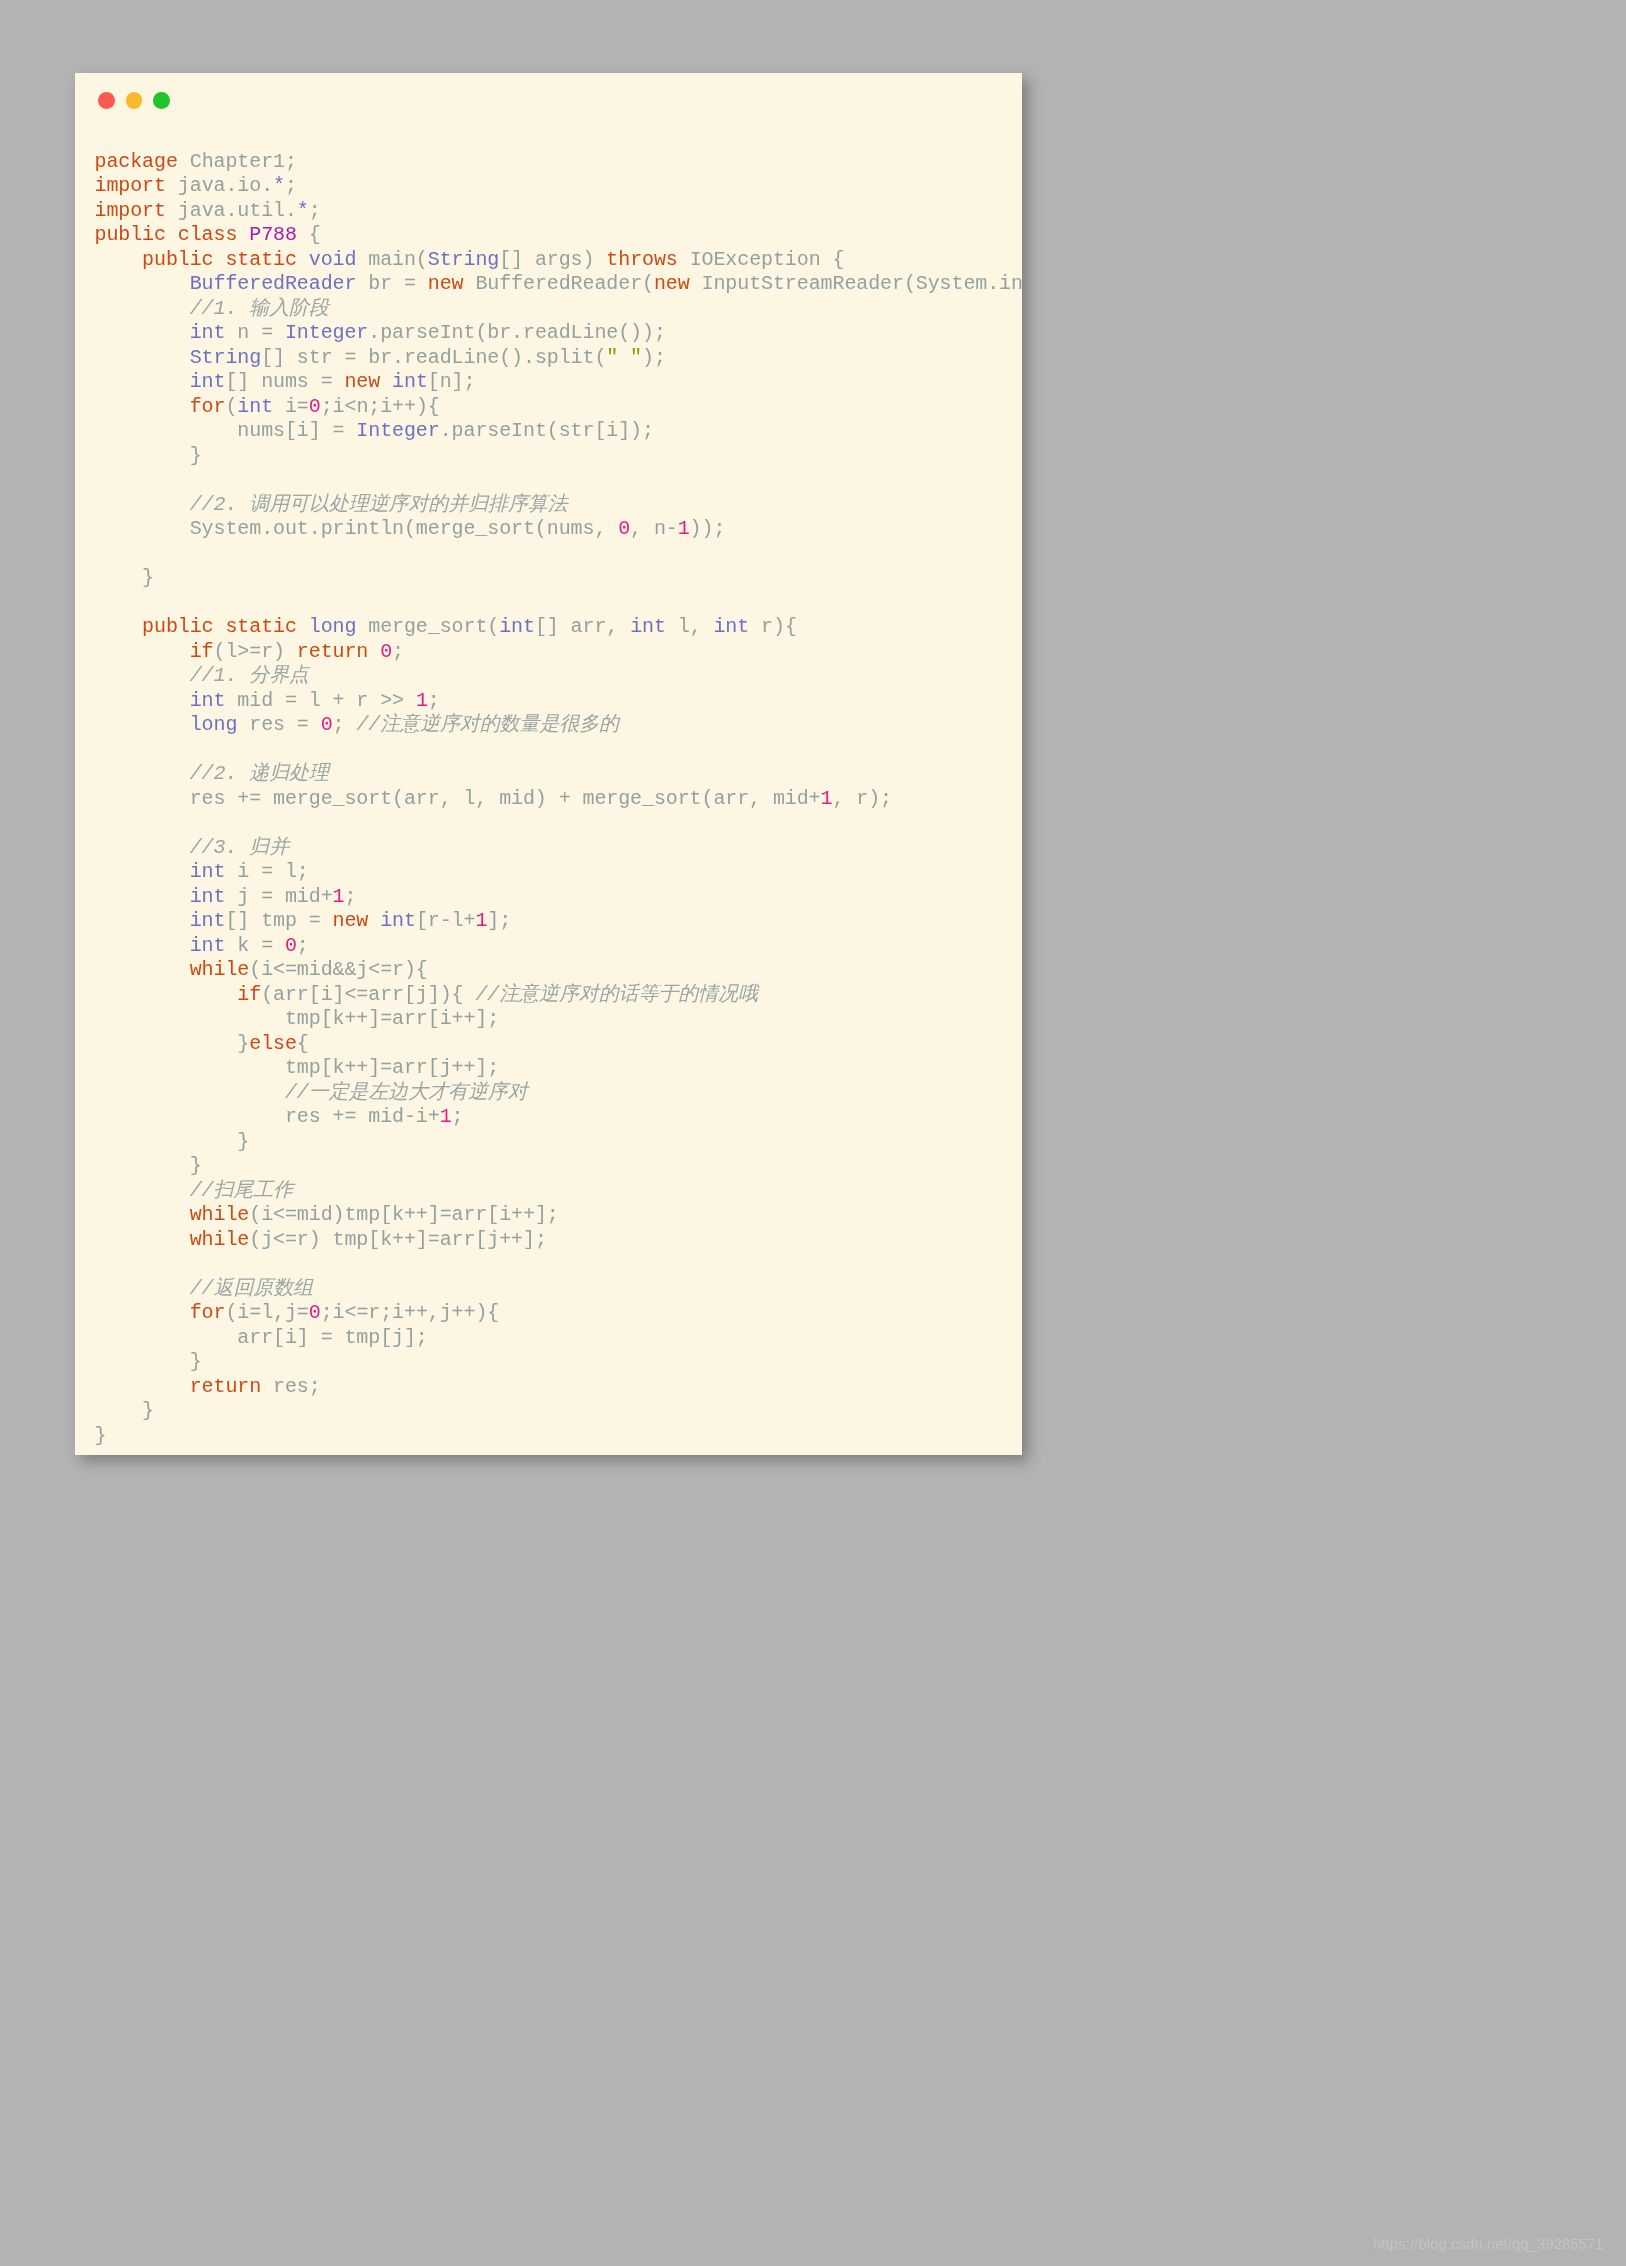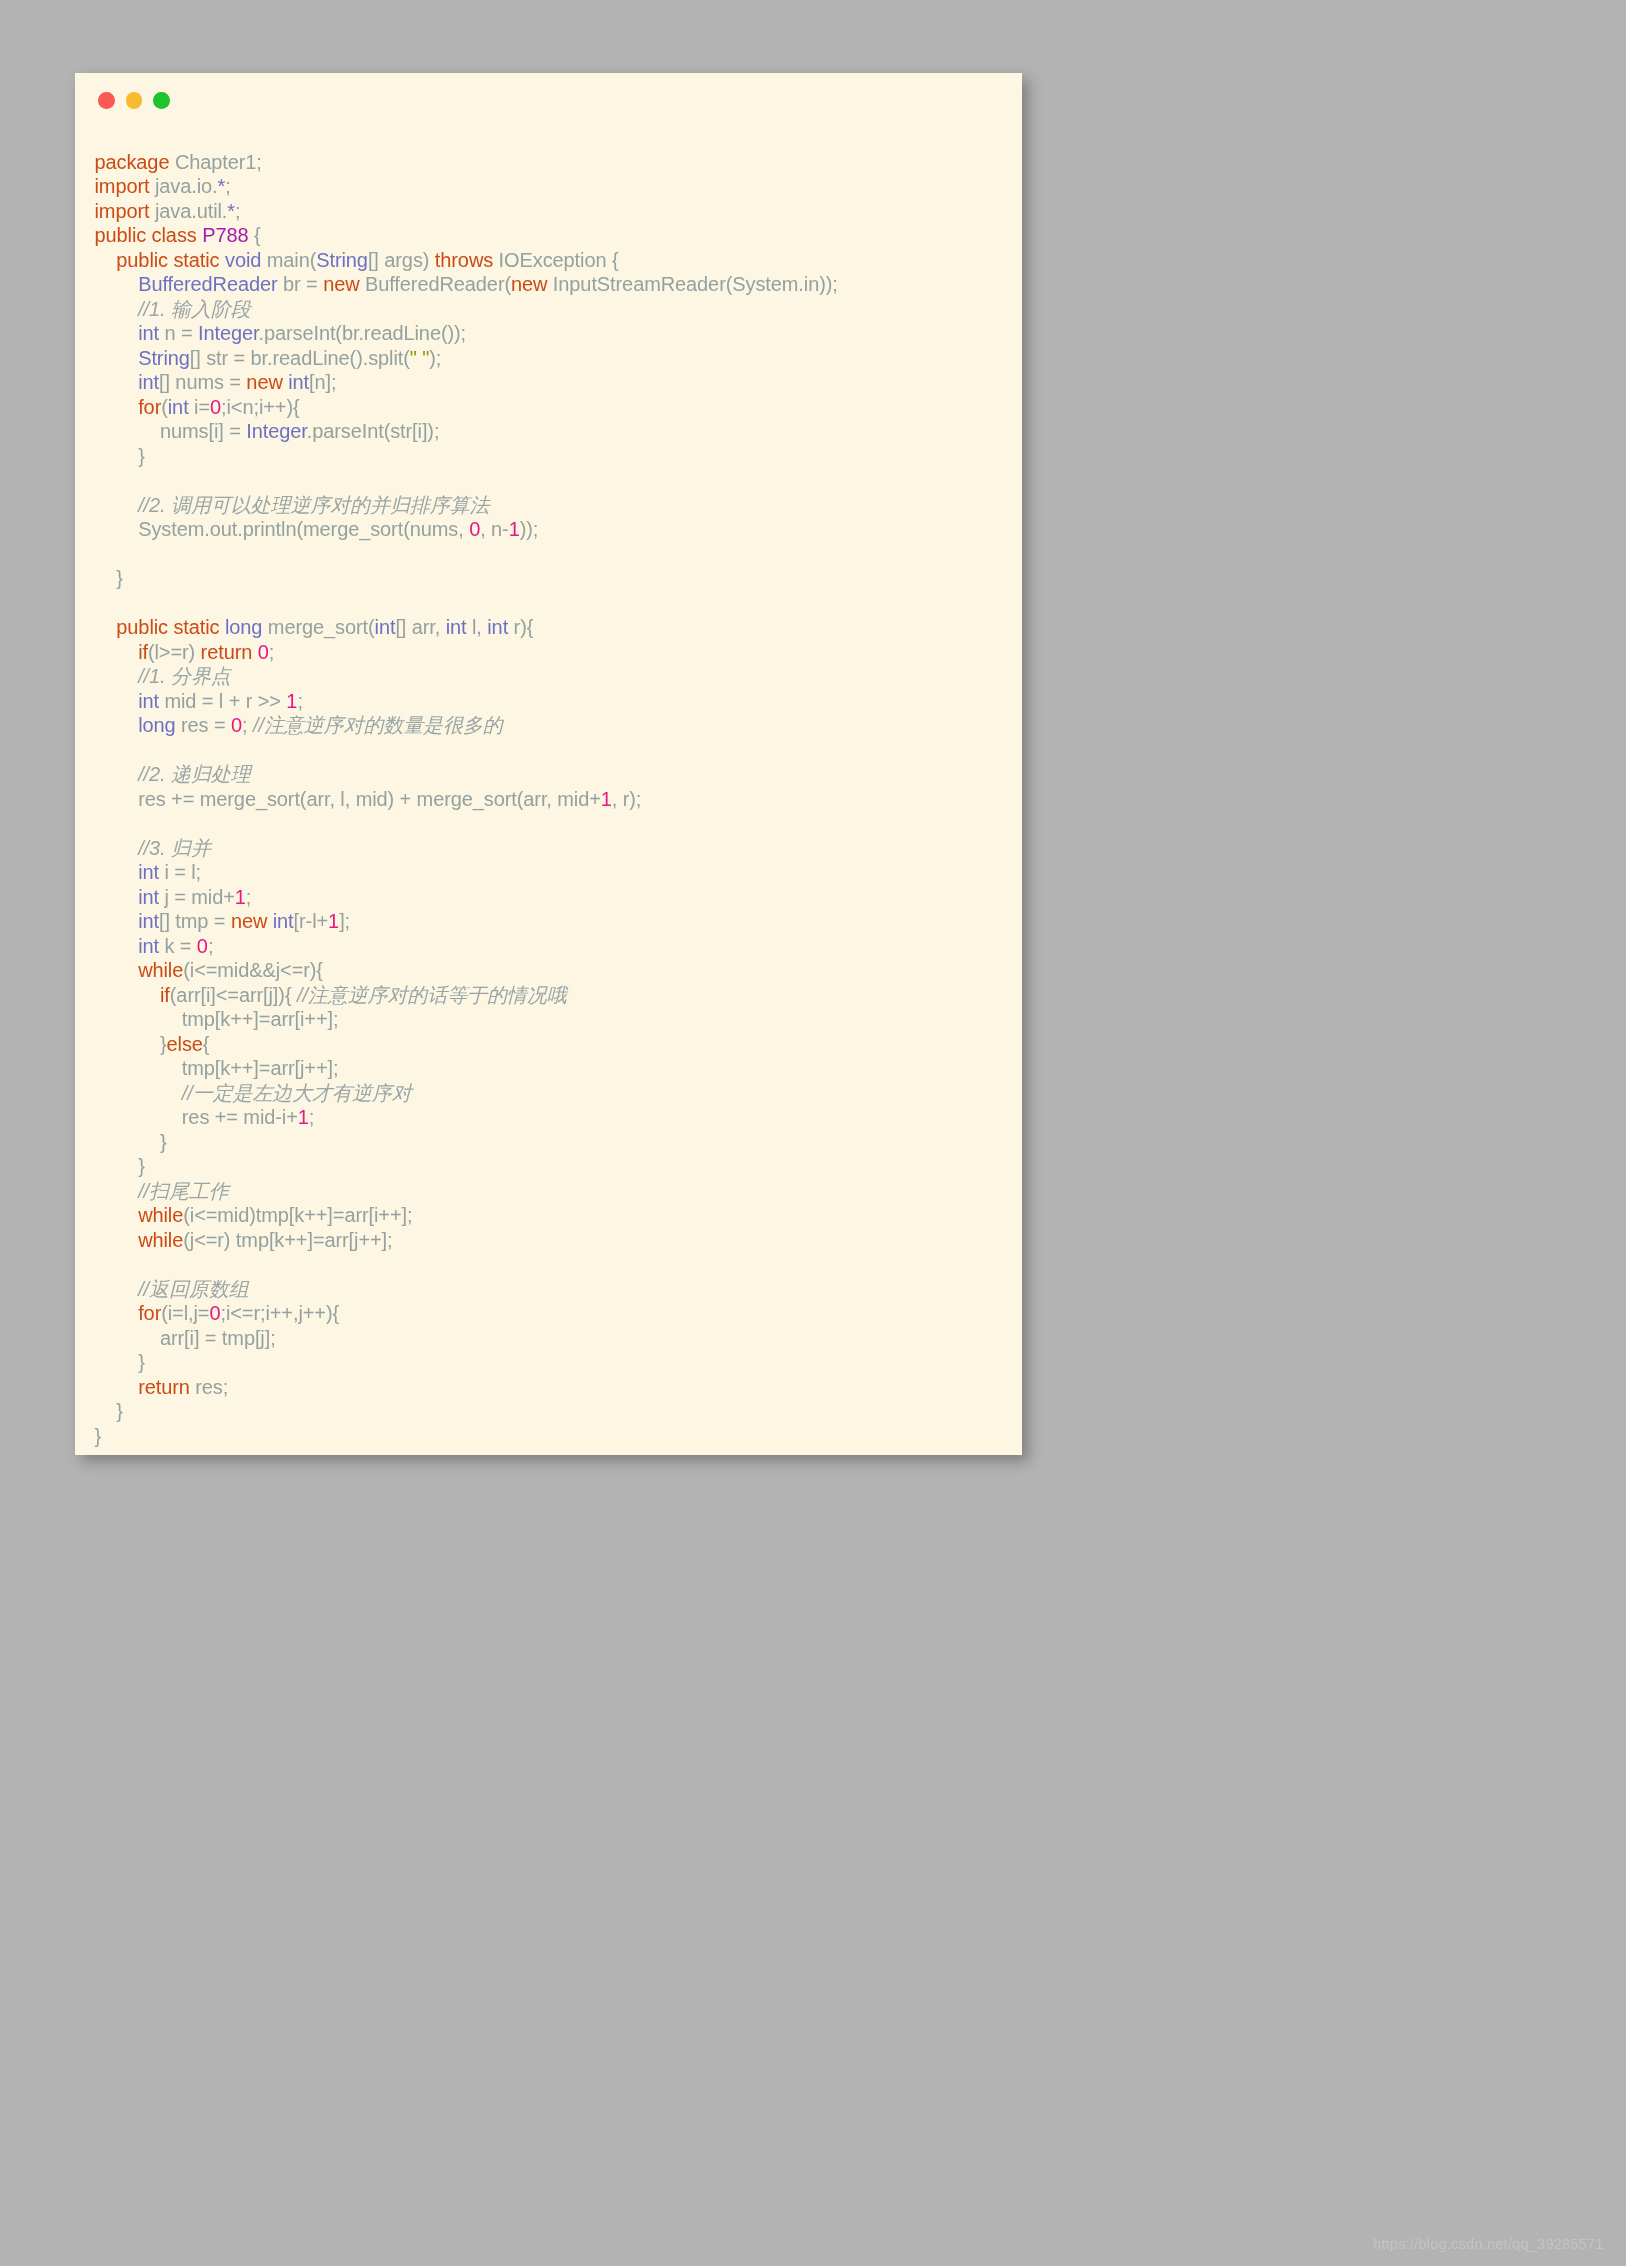--- a/index.html
+++ b/index.html
@@ -37,21 +37,21 @@
     border-radius: 50%;
     margin-right: 10.7px;
     display: inline-block;
   }
   .dot-close  { background: #fb5a52; }
   .dot-min    { background: #f9bb2e; }
   .dot-max    { background: #1fc32b; }
 
   .code-body {
     padding: 21.5px 0 0 19.5px;
-    font-family: Liberation Sans, sans-serif;
+    font-family: Liberation Mono, monospace;
     font-size: 20px;
     line-height: 24.5px;
     white-space: pre;
     color: #93a1a1;
     letter-spacing: -0.1px;
   }
   .code-body .ln { display: block; min-height: 24.5px; }
 
   
   .kw   { color: #cb4b16; }          

